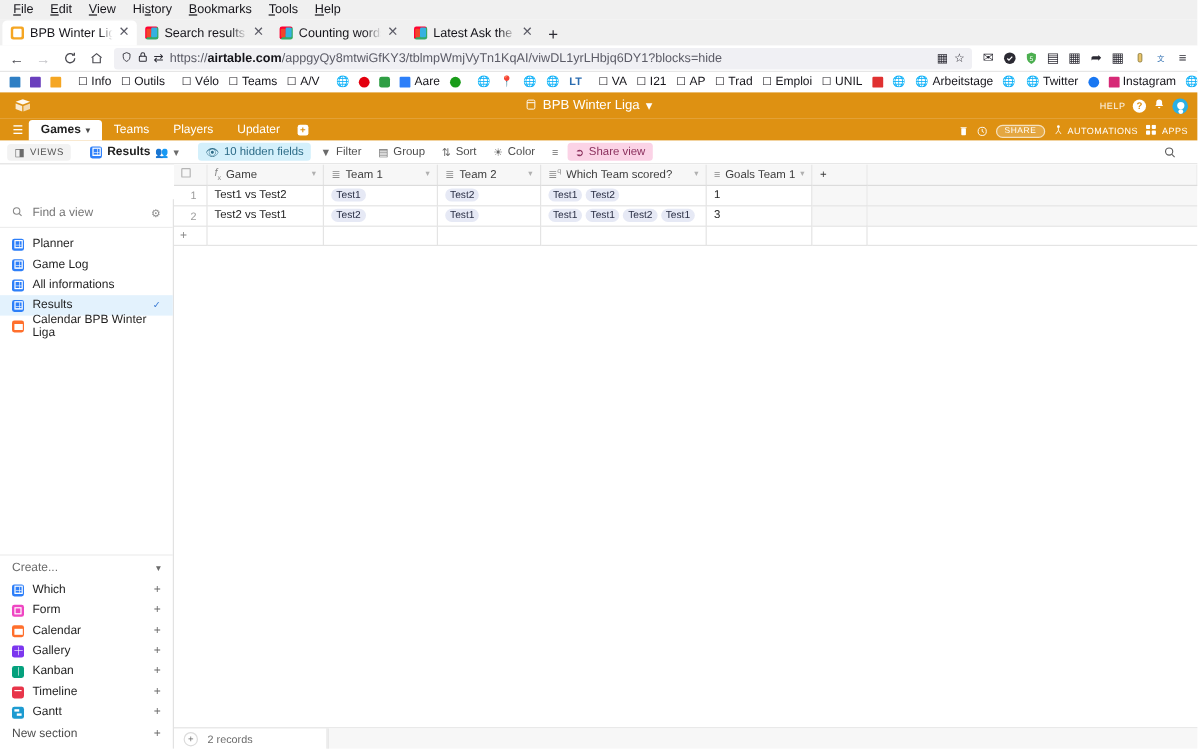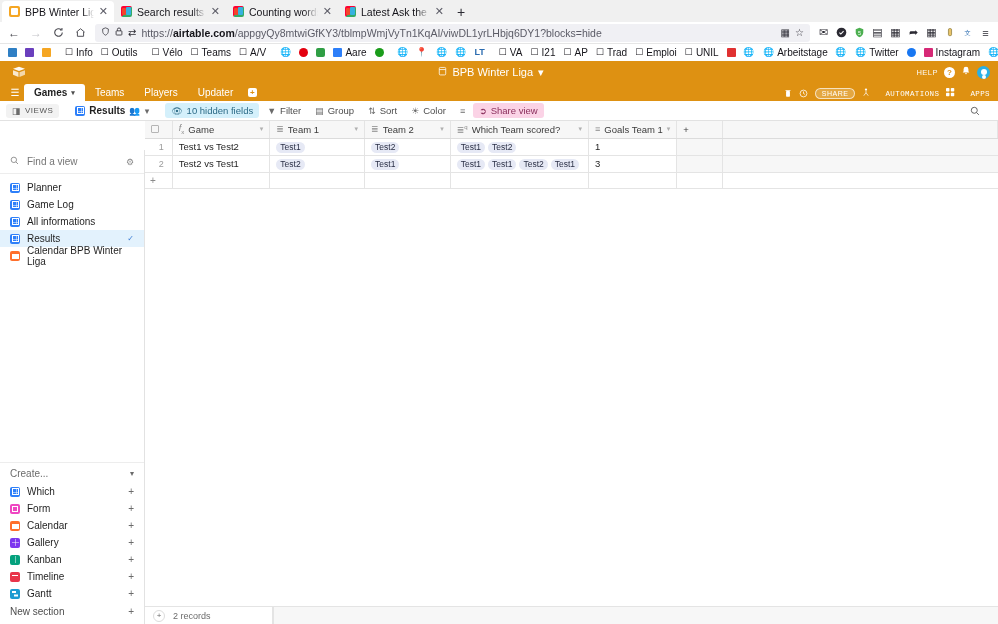--- a/index.html
+++ b/index.html
@@ -116,21 +116,21 @@
     height: 17px; padding: 0 10px; display: flex; align-items: center; gap: 4px;
     font-size: 10px; color: #ffffff; border-radius: 3px 3px 0 0; white-space: nowrap;
   }
   .at-tab.active { background: #ffffff; color: #1f1f1f; font-weight: 600; }
   .at-tab .caret { font-size: 7px; opacity: .8; }
   .at-addtab { width: 18px; height: 17px; display:flex;align-items:center;justify-content:center; }
   .at-addtab .sq { width: 9px; height: 9px; background: #fff; border-radius: 2px;
     color:#DE9112; font-size:8px; line-height:9px; text-align:center; font-weight:700;}
   .at-tabs-right { margin-left: auto; display: flex; align-items: center; gap: 7px;
     padding-right: 8px; padding-bottom: 2px; color: #fff; font-size: 7.5px; letter-spacing:.4px;}
-  .at-tabs-right .it { display:flex; align-items:center; gap:15px;font-family:Liberation Mono, monospace; }
+  .at-tabs-right .it { display:flex; align-items:center; gap:4px; }
   .pill-share { background: #fff3; border: 1px solid #ffffffaa; color: #fff; border-radius: 8px;
     padding: 1px 6px; font-size: 7px; letter-spacing: .5px; }
 
   .at-toolbar {
     height: 20px; background: #fff; border-bottom: 1px solid #e2e2e2;
     display: flex; align-items: center; padding: 0 6px; gap: 2px;
   }
   .tb-btn { display:flex; align-items:center; gap: 4px; padding: 2px 6px; border-radius: 3px;
     font-size: 9.5px; color: #4d4d4d; white-space: nowrap; }
   .tb-btn .ic { font-size: 9px; color: #6b6b6b; display:inline-flex; }
@@ -246,20 +246,29 @@
     display:flex; align-items:center;justify-content:center; font-size:8px; color:#6b6b6b;}
   .gf-sum { width: 378px; text-align: right; padding-right: 10px; }
   .gf-rest { flex: 1 1 auto; height:100%; background:#f7f7f7; border-left:1px solid #e4e4e4;}
   .gf-mid { flex: 0 0 auto; display:flex; align-items:center; height:100%; }
 </style>
 </head>
 <body>
 
 <div class="screen">
 
+  <div class="ff-menubar">
+    <span class="mi"><u>F</u><span></span>ile</span>
+    <span class="mi"><u>E</u>dit</span>
+    <span class="mi"><u>V</u>iew</span>
+    <span class="mi">Hi<u>s</u>tory</span>
+    <span class="mi"><u>B</u>ookmarks</span>
+    <span class="mi"><u>T</u>ools</span>
+    <span class="mi"><u>H</u>elp</span>
+  </div>
 
   <div class="ff-tabstrip">
     <div class="ff-tab active" style="width:112px">
       <span class="favicon fav-airtable"></span>
       <span class="tab-title">BPB Winter Liga: Game</span>
       <span class="tab-close">✕</span>
     </div>
     <div class="ff-tab inactive" style="width:112px">
       <span class="favicon fav-at"></span>
       <span class="tab-title">Search results for 'coun</span>

